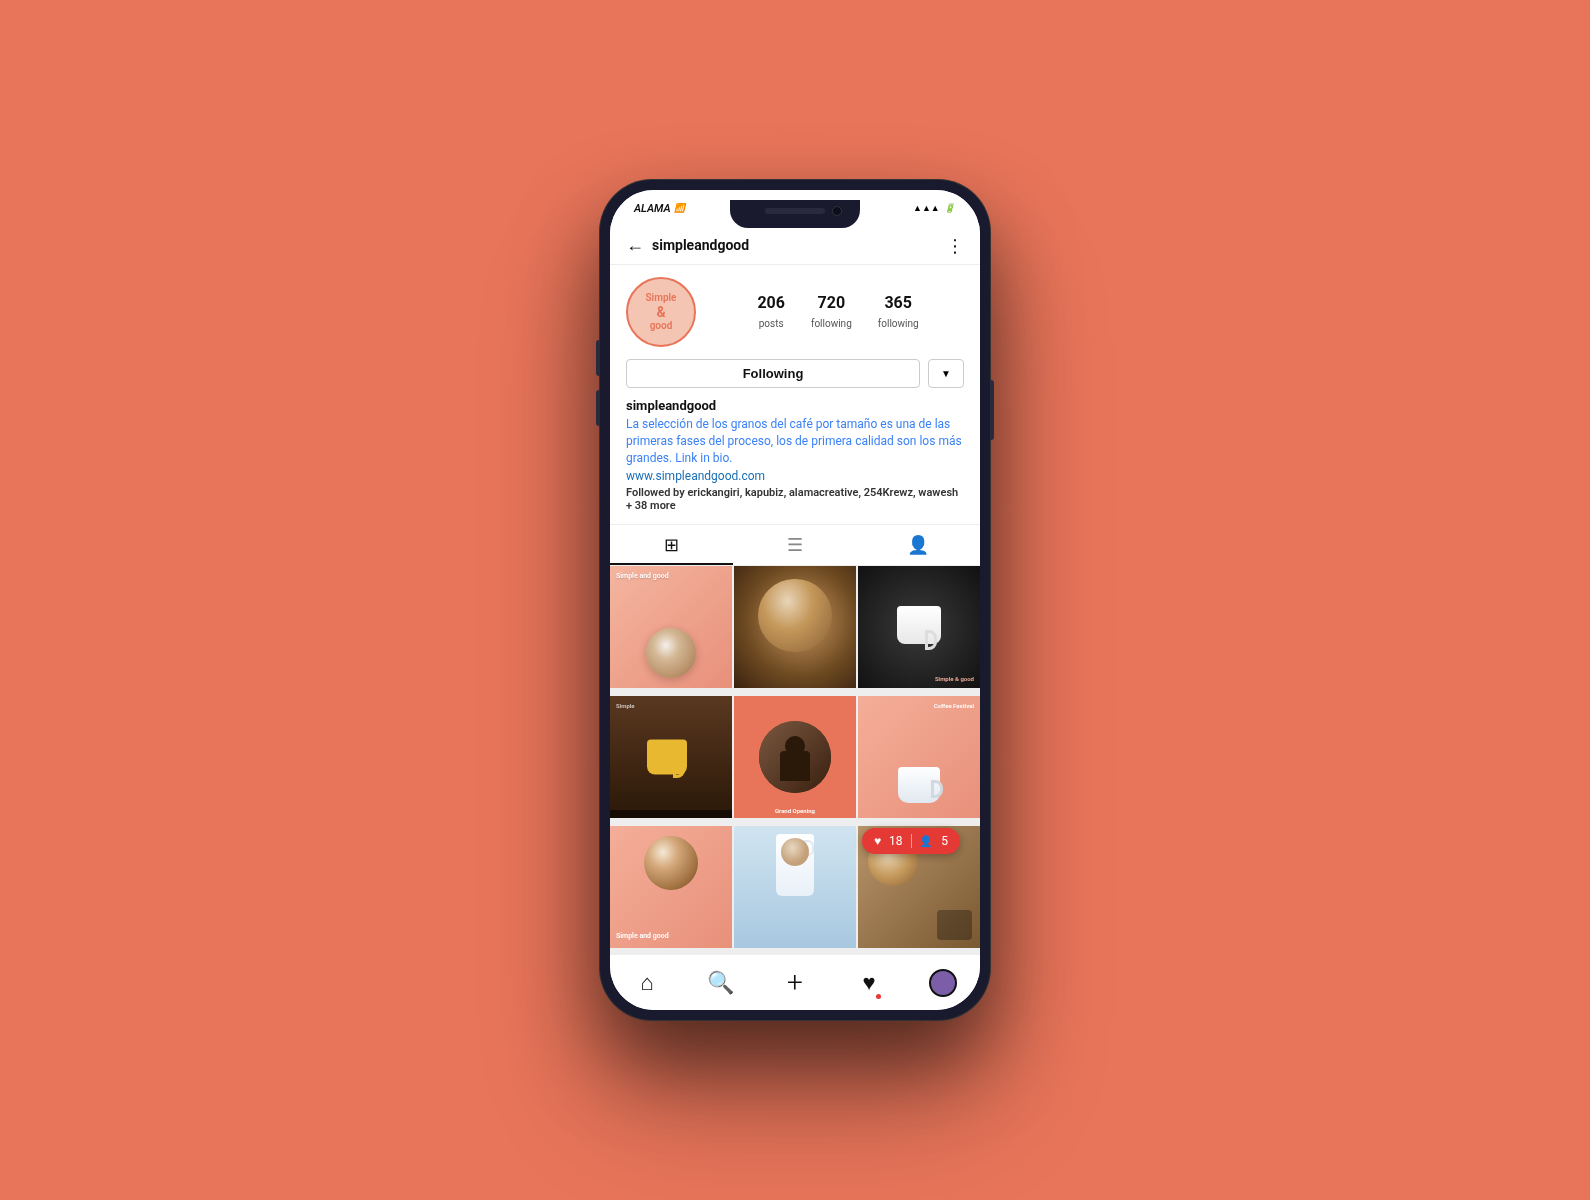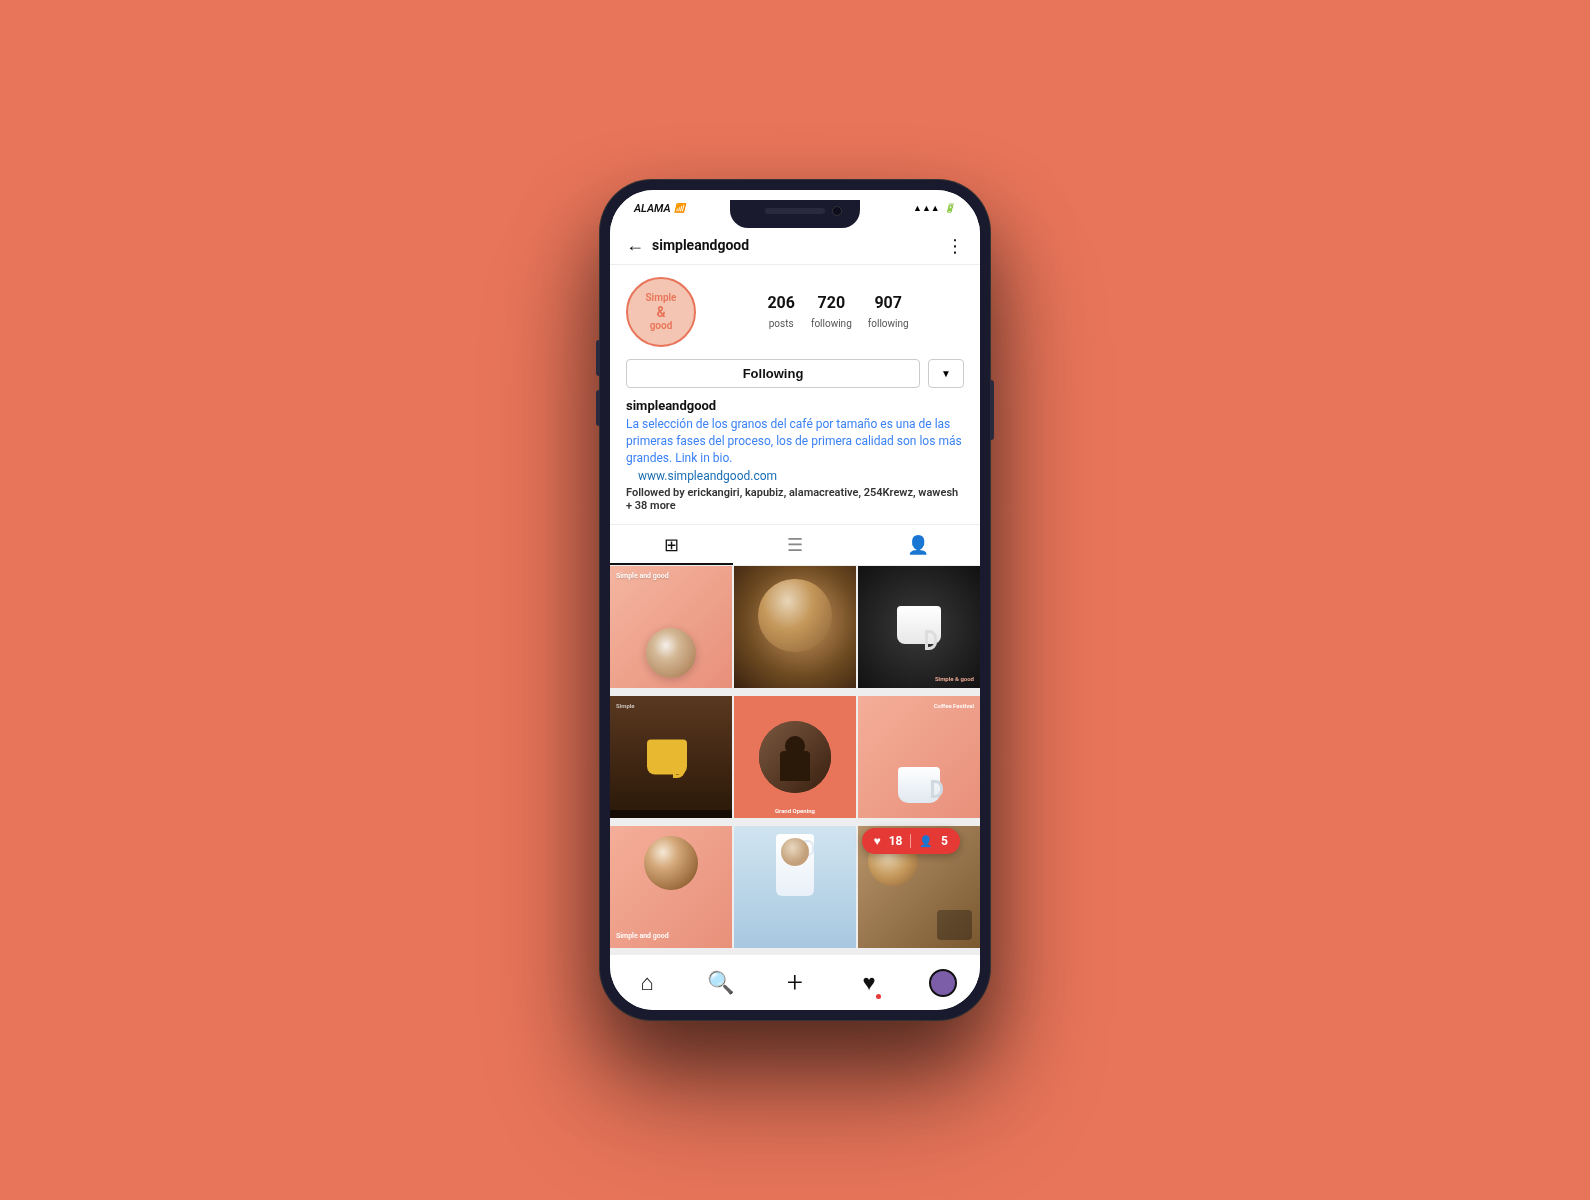--- a/index.html
+++ b/index.html
@@ -208,21 +208,21 @@
       color: #E8755A;
       font-weight: 700;
     }
     .avatar-text-good {
       font-size: 10px;
       color: #E8755A;
       font-weight: 600;
     }
     .ig-stats {
       display: flex;
-      gap: 16px;
+      gap: 26px;
       flex: 1;
       justify-content: center;
     }
     .ig-stat {
       text-align: center;
     }
     .ig-stat-num {
       font-size: 16px;
       font-weight: 700;
       color: #111;
@@ -271,21 +271,20 @@
     .ig-bio-text {
       font-size: 12px;
       color: #3b82f6;
       line-height: 1.4;
       margin-bottom: 3px;
     }
     .ig-bio-link {
       font-size: 12px;
       color: #1a6eb5;
       margin-bottom: 3px;
-      margin-left: 12px;
     }
     .ig-bio-followed {
       font-size: 11px;
       color: #666;
     }
     .ig-bio-followed span {
       font-weight: 600;
       color: #333;
     }
 
@@ -347,21 +346,21 @@
       z-index: 20;
       box-shadow: 0 2px 8px rgba(0,0,0,0.3);
     }
     .notif-heart {
       color: #fff;
       font-size: 12px;
     }
     .notif-count {
       color: #fff;
       font-size: 12px;
-      font-weight: 700;
+      font-weight: 400;
     }
     .notif-divider {
       width: 1px;
       height: 14px;
       background: rgba(255,255,255,0.5);
     }
     .notif-person {
       color: #fff;
       font-size: 11px;
     }
@@ -457,21 +456,21 @@
           <div class="ig-stats">
             <div class="ig-stat">
               <span class="ig-stat-num">206</span>
               <span class="ig-stat-label">posts</span>
             </div>
             <div class="ig-stat">
               <span class="ig-stat-num">720</span>
               <span class="ig-stat-label">following</span>
             </div>
             <div class="ig-stat">
-              <span class="ig-stat-num">907</span>
+              <span class="ig-stat-num">365</span>
               <span class="ig-stat-label">following</span>
             </div>
           </div>
         </div>
 
         <div class="ig-follow-row">
           <button class="ig-follow-btn">Following</button>
           <div class="ig-follow-dropdown">▼</div>
         </div>
 

